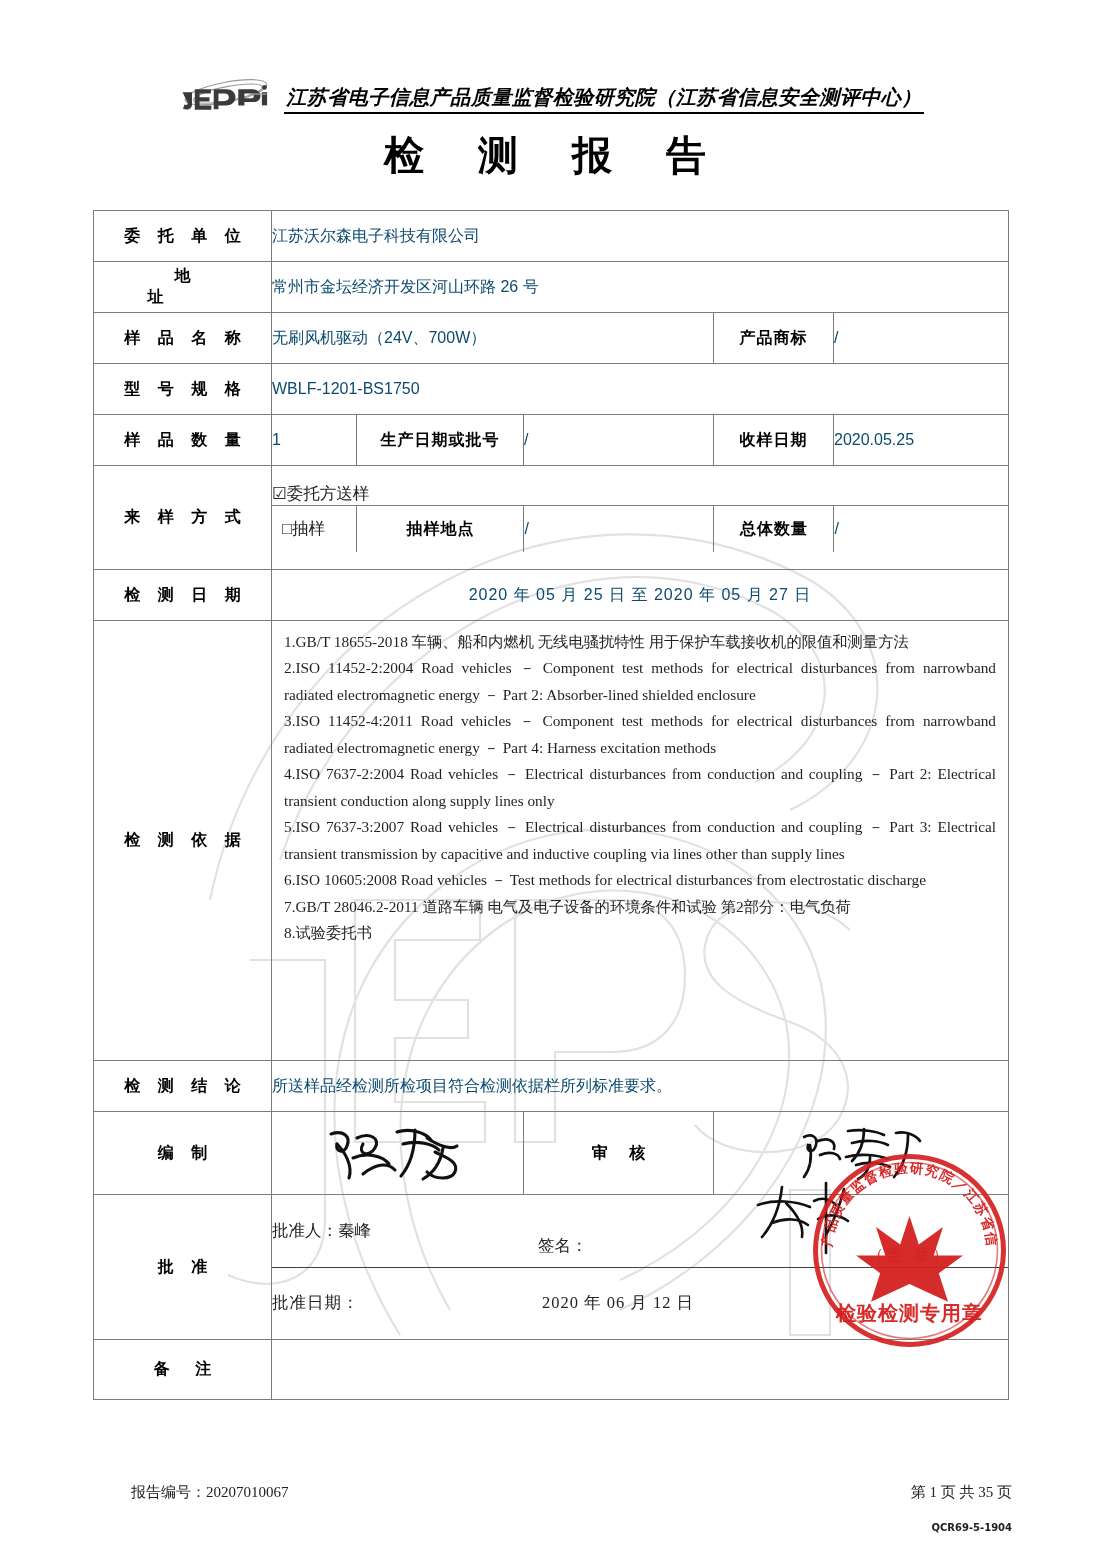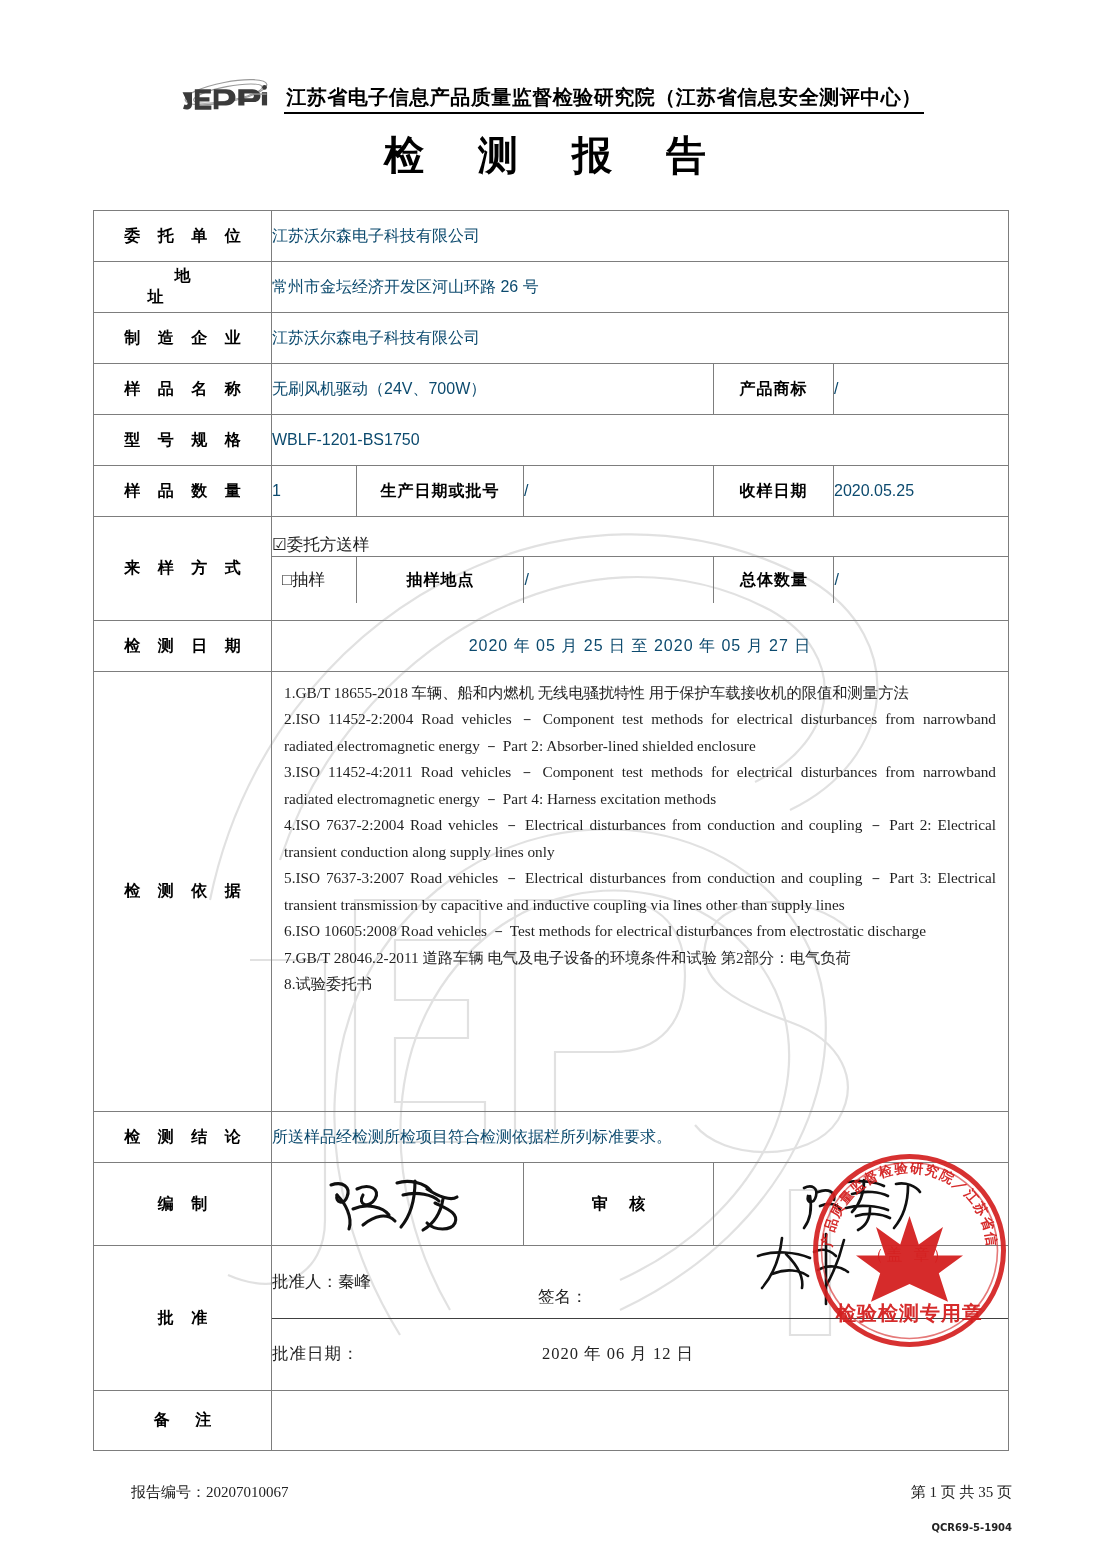--- a/index.html
+++ b/index.html
@@ -47,20 +47,21 @@
   .org-name {
     font-family: "DejaVu Sans", "Liberation Sans", sans-serif;
     font-size: 20px;
     font-weight: 600;
     letter-spacing: 0.5px;
     color: #000;
     border-bottom: 2px solid #000;
     padding: 0 2px 4px 2px;
     line-height: 1.1;
     white-space: nowrap;
+    font-style: italic;
   }
   .doc-title {
     text-align: center;
     font-family: "DejaVu Sans", "Liberation Sans", sans-serif;
     font-size: 40px;
     font-weight: bold;
     letter-spacing: 20px;
     margin: 14px 12px 0 20px;
     color: #000;
   }
@@ -254,24 +255,20 @@
       <tr>
     <td class="lbl rowh-40">委 托 单 位</td>
     <td class="val" colspan="5">江苏沃尔森电子科技有限公司</td>
   </tr>
 
   <tr>
     <td class="lbl rowh-40" style="letter-spacing:54px;text-indent:54px">地 址</td>
     <td class="val" colspan="5">常州市金坛经济开发区河山环路 26 号</td>
   </tr>
 
-  <tr>
-    <td class="lbl rowh-40">制 造 企 业</td>
-    <td class="val" colspan="5">江苏沃尔森电子科技有限公司</td>
-  </tr>
 
   <tr>
     <td class="lbl rowh-40">样 品 名 称</td>
     <td class="val" colspan="3">无刷风机驱动（24V、700W）</td>
     <td class="lbl lbl-none" style="letter-spacing:1px">产品商标</td>
     <td class="val">/</td>
   </tr>
 
   <tr>
     <td class="lbl rowh-40">型 号 规 格</td>

